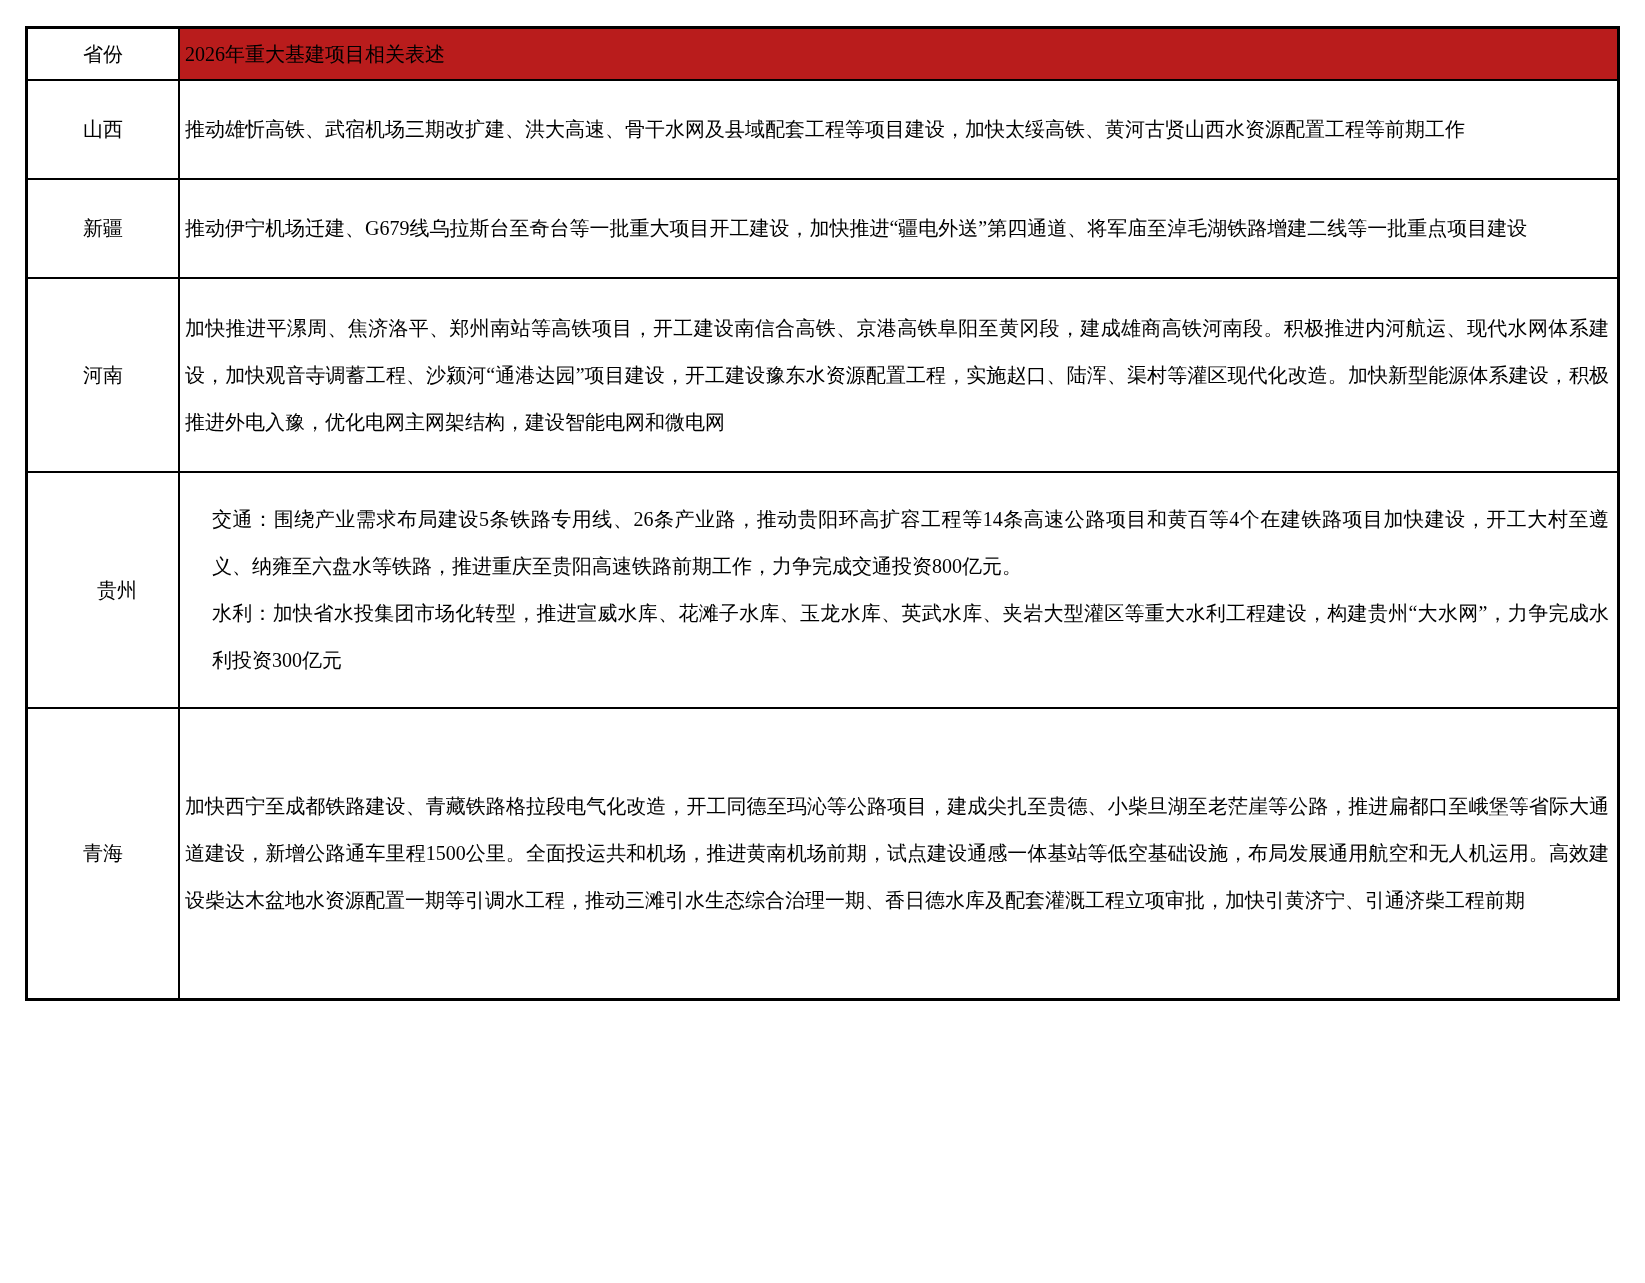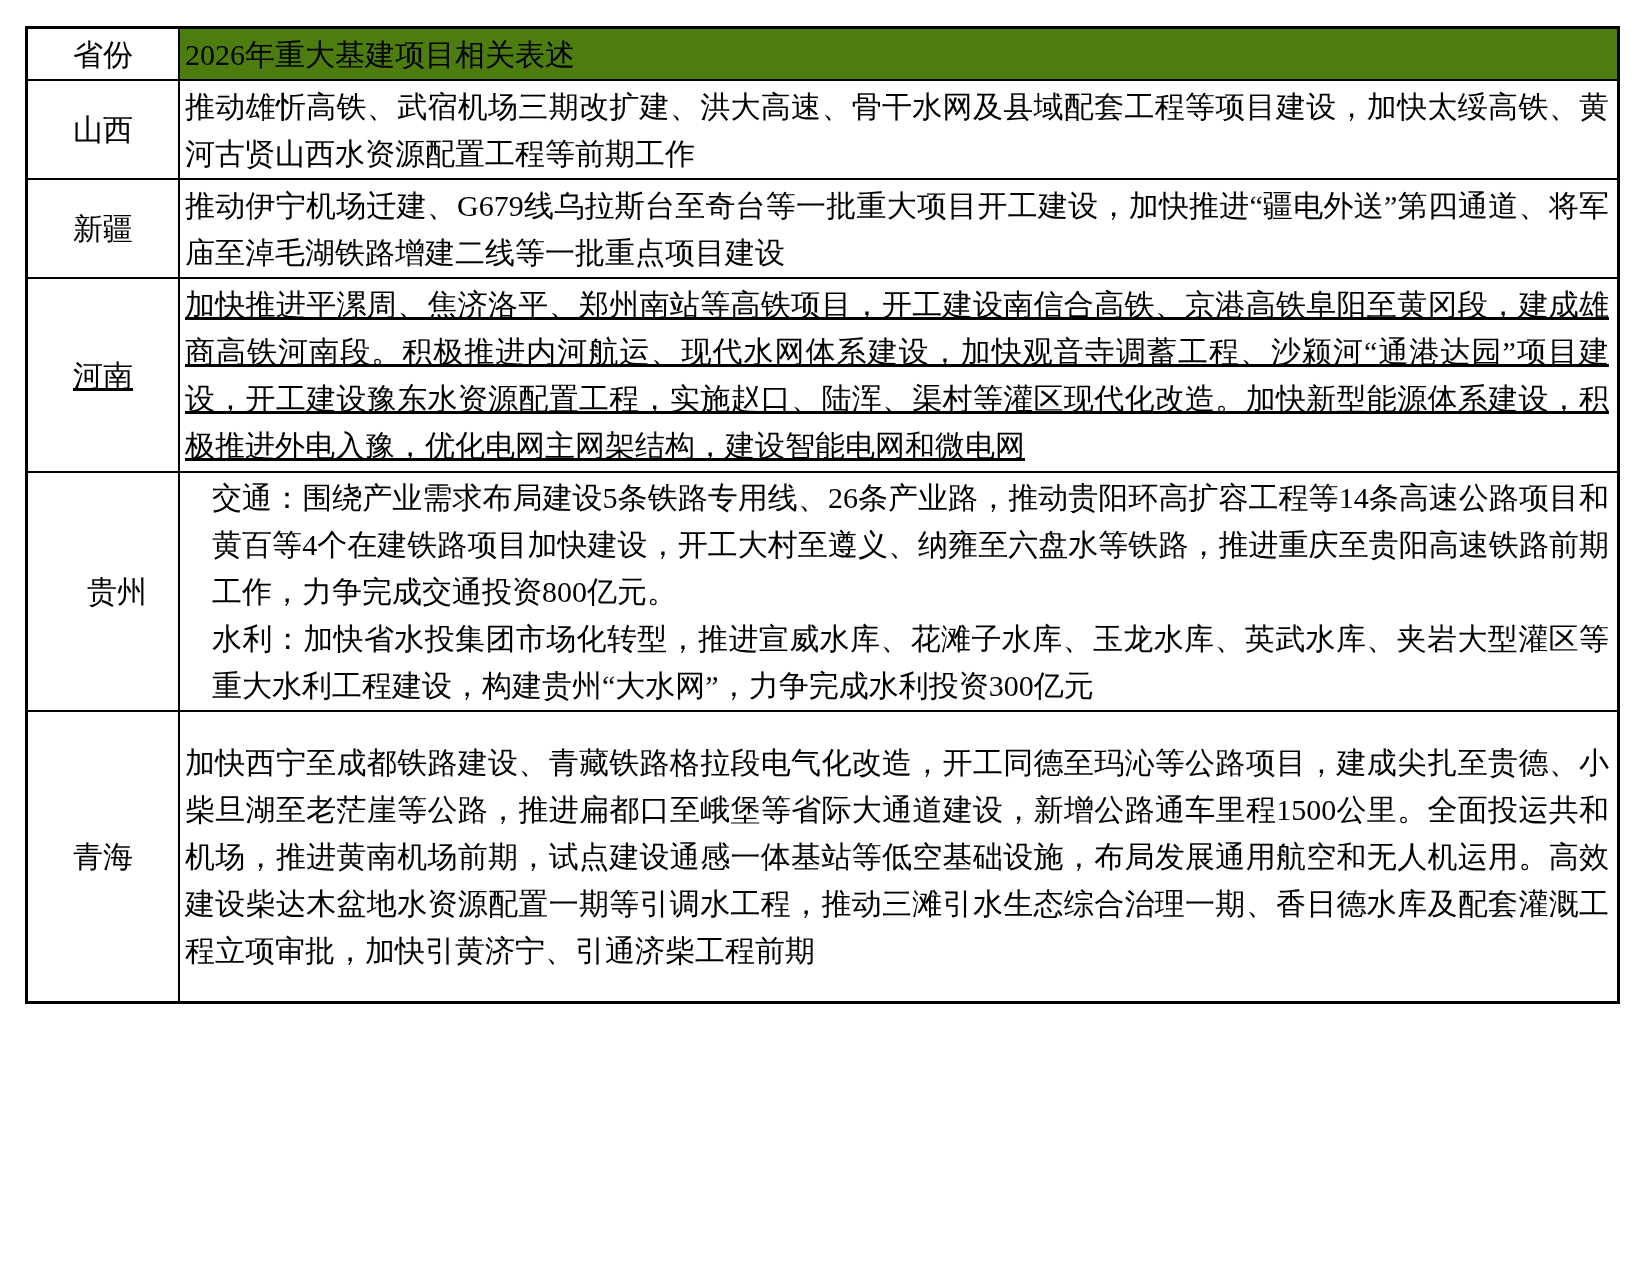--- a/index.html
+++ b/index.html
@@ -18,46 +18,46 @@
     padding: 26px 25px 0 25px;
   }
   table.infra-table {
     border-collapse: collapse;
     width: 1595px;
     table-layout: fixed;
     border: 3px solid #000000;
   }
   table.infra-table td {
     border: 2px solid #000000;
-    font-size: 30px;
+    font-size: 20px;
     line-height: 47px;
     vertical-align: middle;
     overflow: hidden;
   }
   td.prov-cell {
     width: 142px;
     text-align: center;
     padding: 1px 4px;
   }
   td.desc-cell {
     padding: 1px 8px 1px 5px;
     text-align: justify;
   }
   td.desc-cell .para {
     text-align: justify;
   }
   tr.header-row td {
     height: 48px;
   }
   tr.header-row td.desc-cell {
-    background: #4d7c0f;
+    background: #b91c1c;
   }
   tr.single td { height: 50px; }
   tr.lines2 td { height: 95px; }
-  tr.lines4 td { height: 190px; text-decoration: underline; }
+  tr.lines4 td { height: 190px; }
   tr.lines5 td { height: 232px; padding-left: 32px; }
   tr.lines6 td { height: 287px; }
 </style>
 </head>
 <body>
 
 <div class="page">
   <table class="infra-table">
     <tbody>
       <tr class="header-row">

